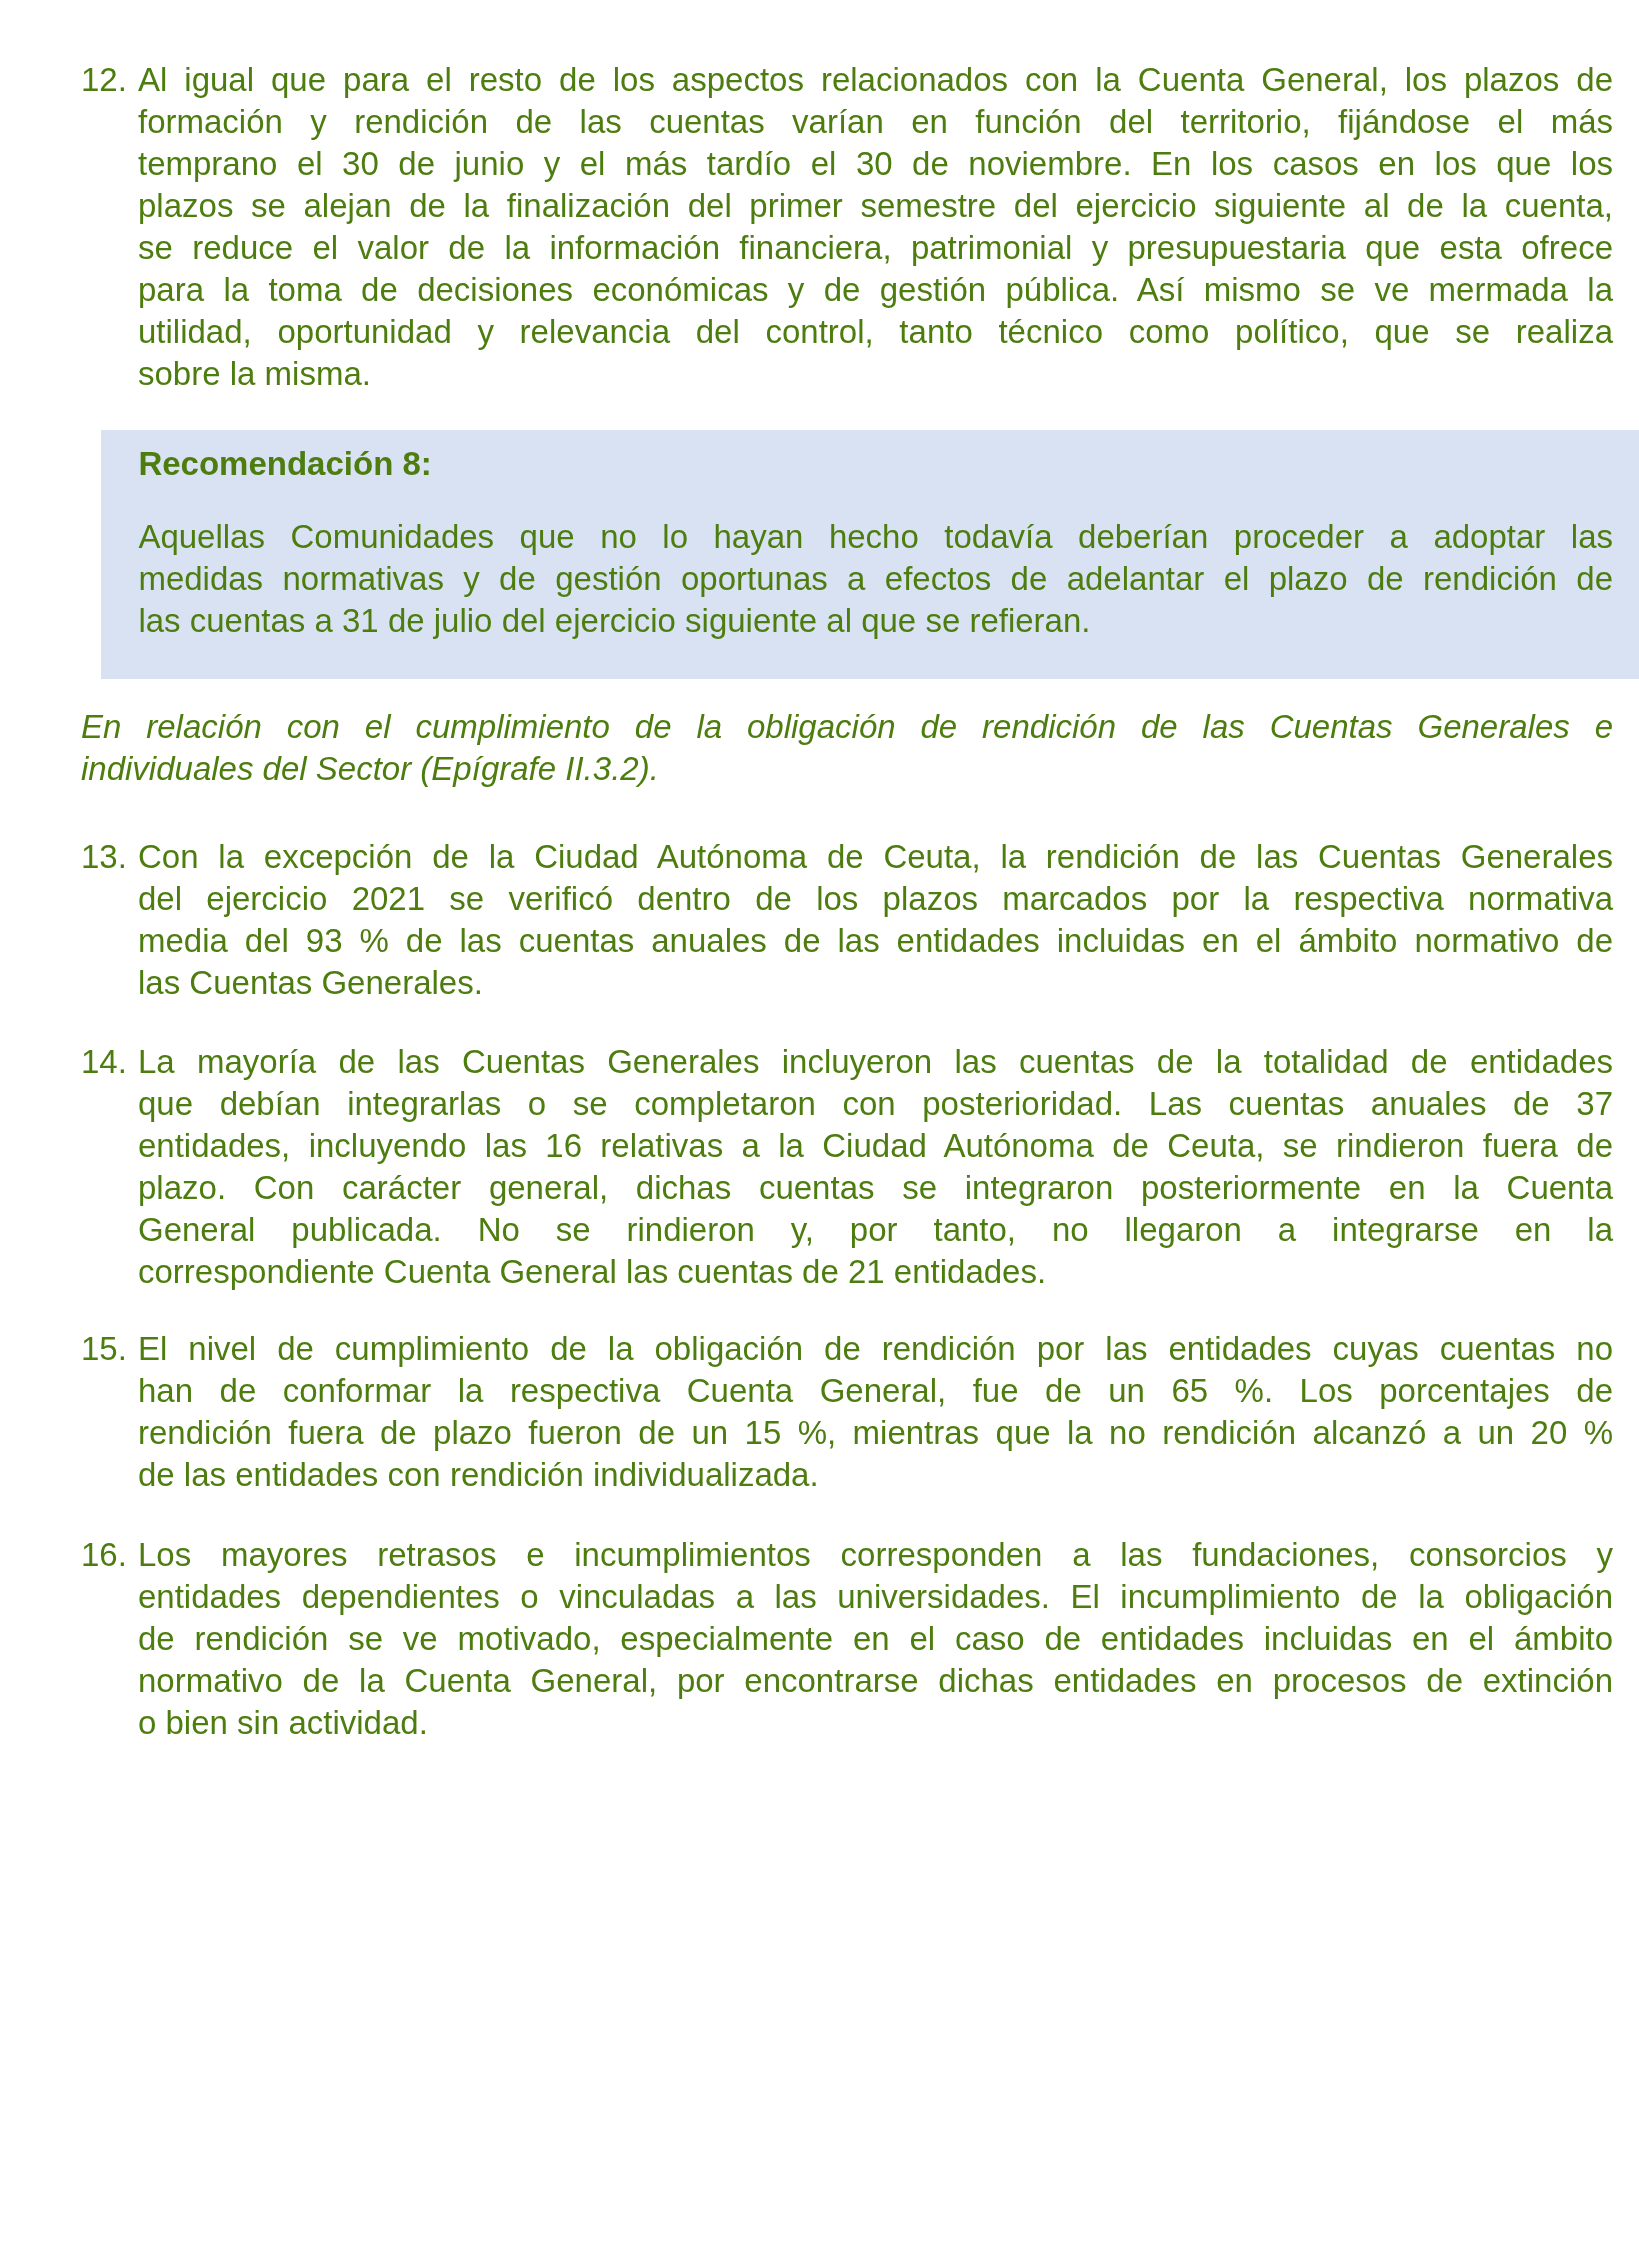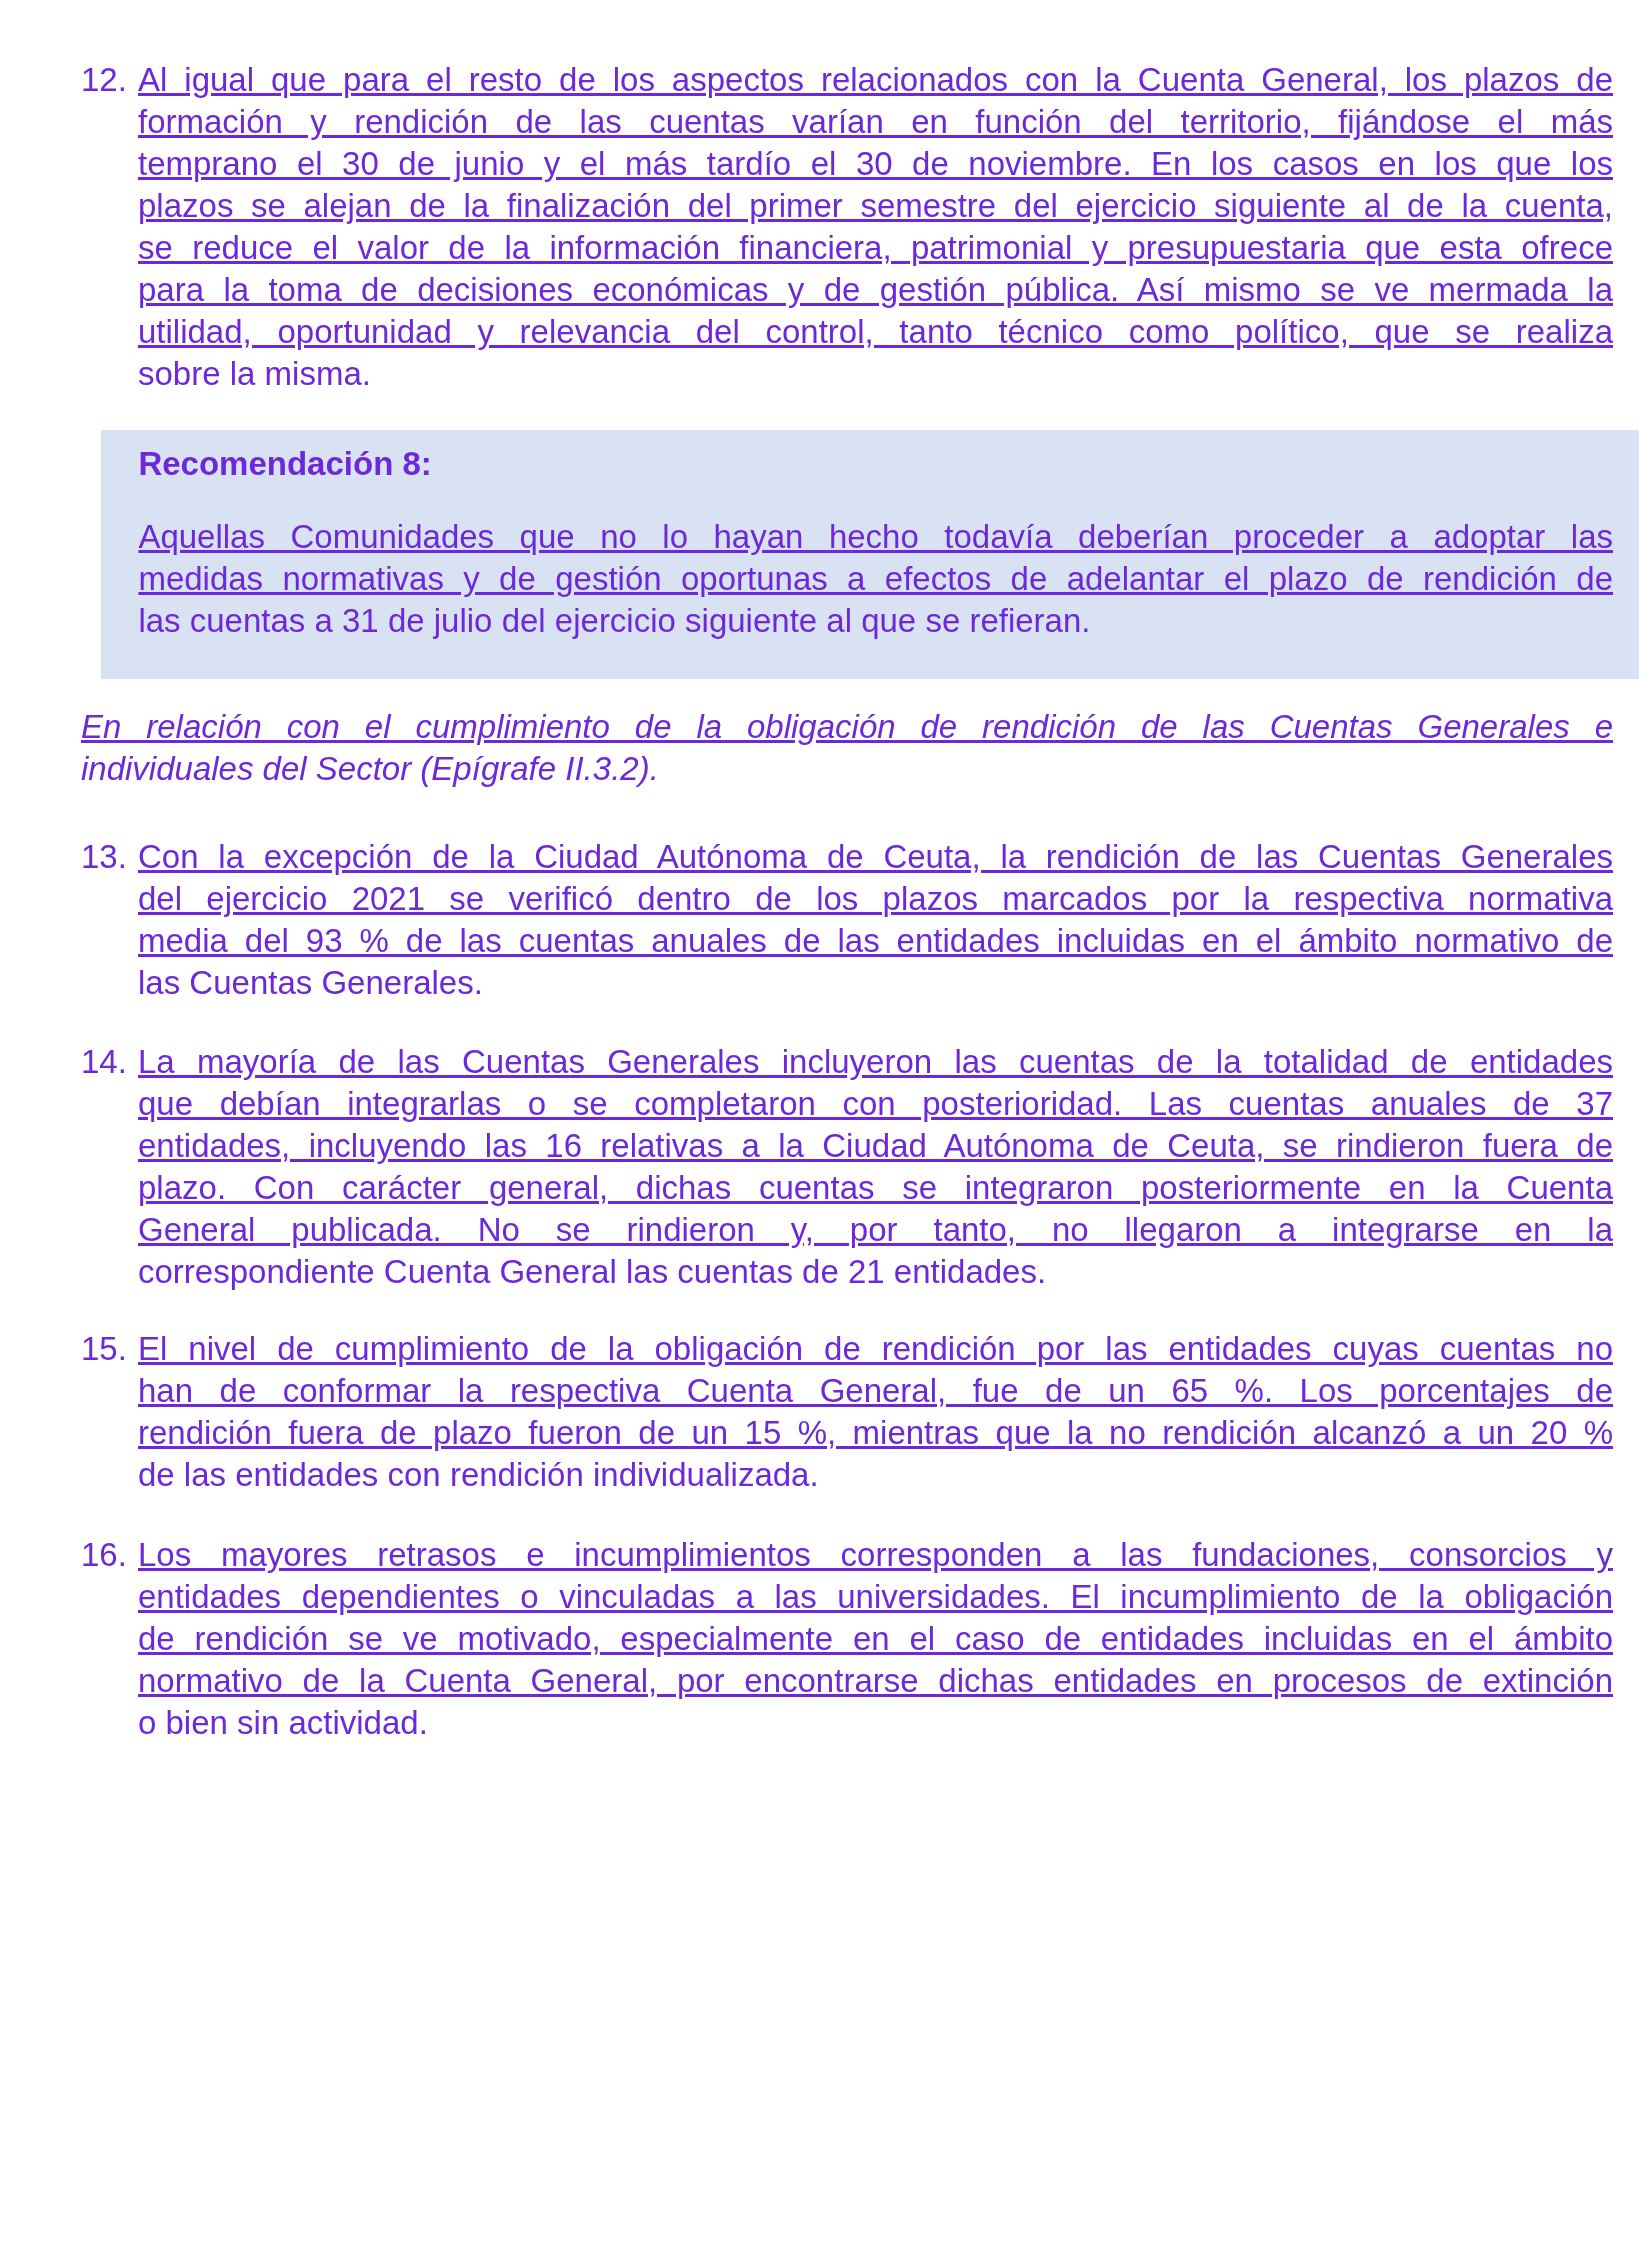--- a/index.html
+++ b/index.html
@@ -5,21 +5,21 @@
   html,body{margin:0;padding:0;background:#ffffff;}
   .page{
     position:relative;
     width:1640px;
     height:2261px;
     background:#ffffff;
     overflow:hidden;
     font-family:"Liberation Sans","DejaVu Sans",sans-serif;
     font-size:33px;
     line-height:42px;
-    color:#6d28d9;
+    color:#4d7c0f;
   }
   .content{
     position:absolute;
     left:81px;
     right:27px;
     top:59px;
   }
   
   .para{
     position:relative;
@@ -27,21 +27,20 @@
   }
   .num{
     position:absolute;
     left:0;
     top:0;
     width:57px;
   }
   .line-just{
     text-align:justify;
     text-align-last:justify;
-    text-decoration:underline;
   }
   .line-last{
     text-align:left;
   }
   
   .rec-box{
     margin-top:35px;
     margin-left:20.4px;
     margin-right:-27px;
     padding:13px 27px 37px 37px;

